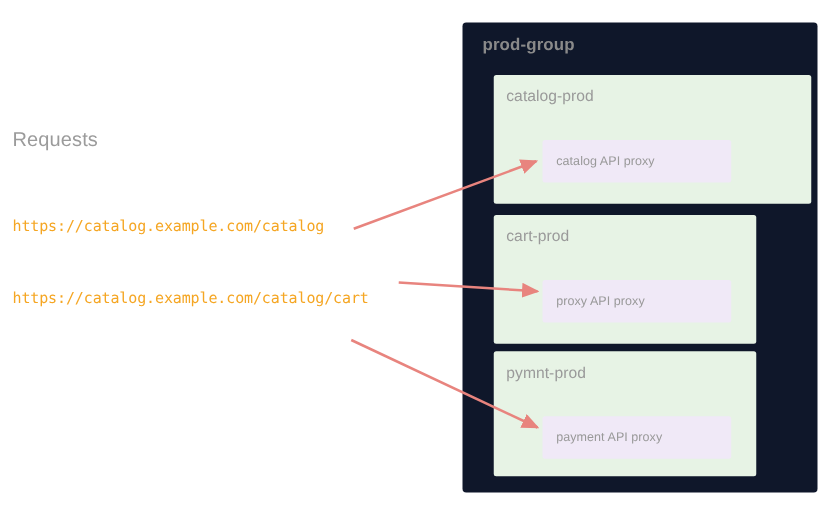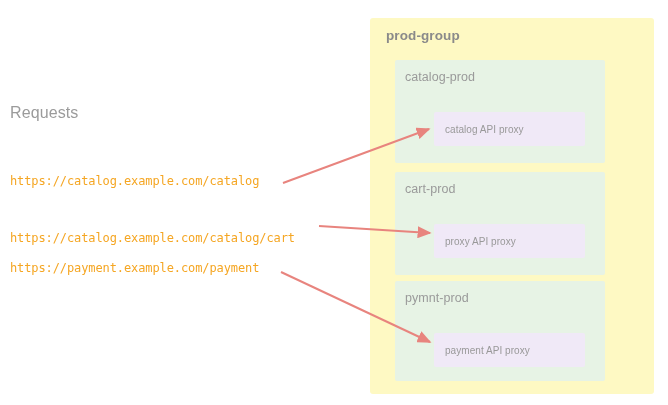--- a/index.html
+++ b/index.html
@@ -46,21 +46,21 @@
   .req-url.u1 { top: 231px; }
   .req-url.u2 { top: 261px; }
 
   
   .group-panel {
     position: absolute;
     left: 370px;
     top: 18px;
     width: 284px;
     height: 376px;
-    background: #fef9c3;
+    background: #0f172a;
     border-radius: 3px;
   }
   .group-title {
     position: absolute;
     left: 16px;
     top: 10px;
     font-size: 13.5px;
     font-weight: bold;
     color: #8a8a8a;
     letter-spacing: 0.1px;
@@ -68,21 +68,21 @@
   }
 
   
   .ns-box {
     position: absolute;
     left: 25px;
     width: 210px;
     background: #e7f3e5;
     border-radius: 2px;
   }
-  .ns-box.n0 { top: 42px;  height: 103px; }
+  .ns-box.n0 { top: 42px;  height: 103px; padding-left: 44px; }
   .ns-box.n1 { top: 154px; height: 103px; }
   .ns-box.n2 { top: 263px; height: 100px; }
 
   .ns-title {
     position: absolute;
     left: 10px;
     top: 10px;
     font-size: 12.5px;
     color: #9a9a9a;
     letter-spacing: 0.05px;
@@ -123,21 +123,20 @@
 </style>
 </head>
 <body>
 
 <div id="canvas">
 
   <div class="requests-title">Requests</div>
 
   <div class="req-url u0">https://catalog.example.com/catalog</div>
   <div class="req-url u1">https://catalog.example.com/catalog/cart</div>
-  <div class="req-url u2">https://payment.example.com/payment</div>
 
   <div class="group-panel">
 
     <div class="group-title">prod-group</div>
 
     <div class="ns-box n0">
       <div class="ns-title">catalog-prod</div>
       <div class="proxy-box">
         <div class="proxy-label">catalog API proxy</div>
       </div>

